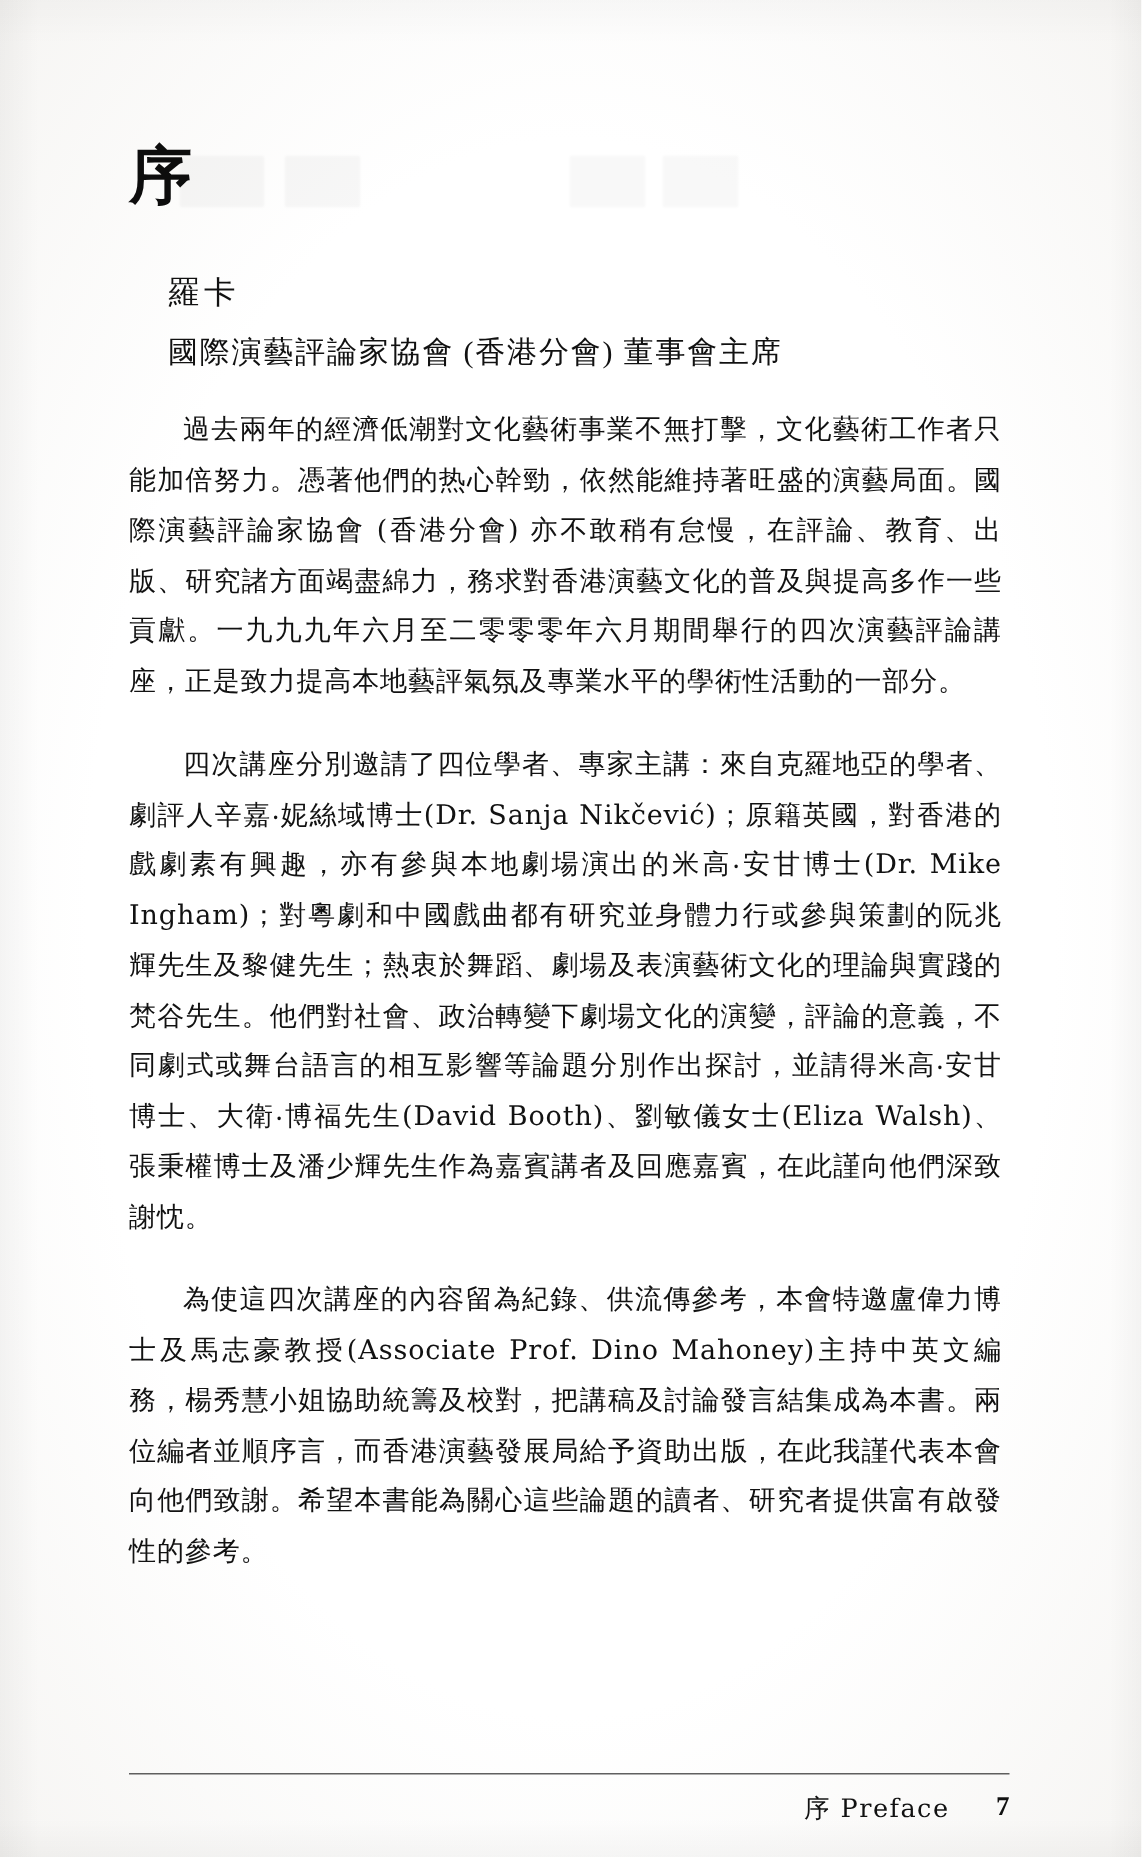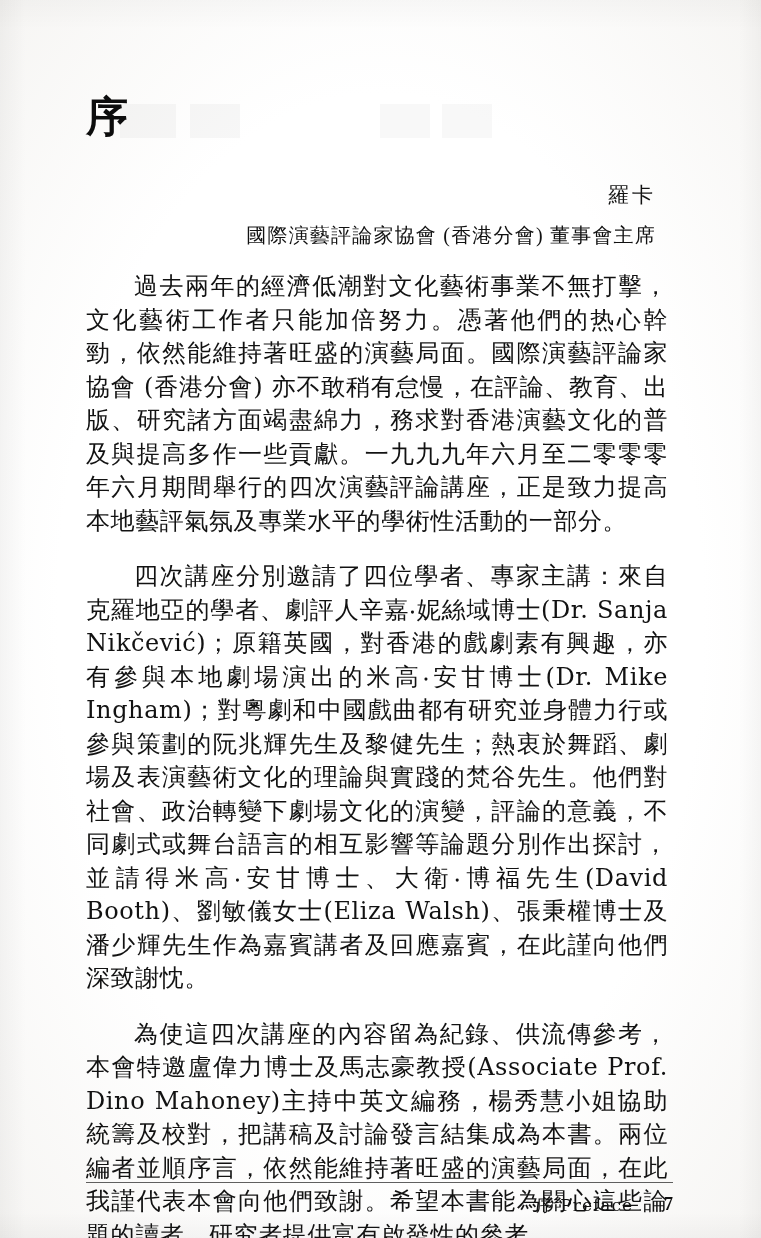--- a/index.html
+++ b/index.html
@@ -62,23 +62,23 @@
     height: 34px;
     opacity: 0.055;
     background:
       linear-gradient(90deg, #777 0 56px, transparent 56px 70px, #777 70px 120px,
                       transparent 120px 260px, #888 260px 310px, transparent 310px 322px,
                       #888 322px 372px, transparent 372px 430px);
     filter: blur(0.6px);
   }
   .byline {
     position: absolute;
-    right: 16px;
+    right: 0;
     top: 180px;
-    text-align: right;
+    text-align: left;
     width: 560px;
   }
   .byline .author {
     font-size: 21px;
     letter-spacing: 3px;
     color: #111;
     line-height: 1.5;
   }
   .byline .affiliation {
     font-size: 20px;
@@ -88,21 +88,21 @@
     line-height: 1.5;
   }
   .body-text {
     position: absolute;
     left: 0;
     top: 270px;
     width: 582px;
   }
   p.para {
     margin: 0 0 22px 0;
-    font-size: 24px;
+    font-size: 18px;
     line-height: 33.5px;
     letter-spacing: 0.6px;
     text-indent: 2em;
     text-align: justify;
     text-justify: inter-character;
     color: #121212;
     font-family: "DejaVu Serif", "Liberation Serif", serif;
   }
   p.para:last-child { margin-bottom: 0; }
   .footer-rule {
@@ -147,21 +147,21 @@
     <div class="chapter-title">序</div>
 
     <div class="byline">
       <div class="author">羅卡</div>
       <div class="affiliation">國際演藝評論家協會 (香港分會) 董事會主席</div>
     </div>
 
     <div class="body-text">
       <p class="para">過去兩年的經濟低潮對文化藝術事業不無打擊，文化藝術工作者只能加倍努力。憑著他們的热心幹勁，依然能維持著旺盛的演藝局面。國際演藝評論家協會 (香港分會) 亦不敢稍有怠慢，在評論、教育、出版、研究諸方面竭盡綿力，務求對香港演藝文化的普及與提高多作一些貢獻。一九九九年六月至二零零零年六月期間舉行的四次演藝評論講座，正是致力提高本地藝評氣氛及專業水平的學術性活動的一部分。</p>
       <p class="para">四次講座分別邀請了四位學者、專家主講：來自克羅地亞的學者、劇評人辛嘉‧妮絲域博士(Dr. Sanja Nikčević)；原籍英國，對香港的戲劇素有興趣，亦有參與本地劇場演出的米高‧安甘博士(Dr. Mike Ingham)；對粵劇和中國戲曲都有研究並身體力行或參與策劃的阮兆輝先生及黎健先生；熱衷於舞蹈、劇場及表演藝術文化的理論與實踐的梵谷先生。他們對社會、政治轉變下劇場文化的演變，評論的意義，不同劇式或舞台語言的相互影響等論題分別作出探討，並請得米高‧安甘博士、大衛‧博福先生(David Booth)、劉敏儀女士(Eliza Walsh)、張秉權博士及潘少輝先生作為嘉賓講者及回應嘉賓，在此謹向他們深致謝忱。</p>
-      <p class="para">為使這四次講座的內容留為紀錄、供流傳參考，本會特邀盧偉力博士及馬志豪教授(Associate Prof. Dino Mahoney)主持中英文編務，楊秀慧小姐協助統籌及校對，把講稿及討論發言結集成為本書。兩位編者並順序言，依然能維持著旺盛的演藝局面，在此我謹代表本會向他們致謝。希望本書能為關心這些論題的讀者、研究者提供富有啟發性的參考。</p>
+      <p class="para">為使這四次講座的內容留為紀錄、供流傳參考，本會特邀盧偉力博士及馬志豪教授(Associate Prof. Dino Mahoney)主持中英文編務，楊秀慧小姐協助統籌及校對，把講稿及討論發言結集成為本書。兩位編者並順序言，而香港演藝發展局給予資助出版，在此我謹代表本會向他們致謝。希望本書能為關心這些論題的讀者、研究者提供富有啟發性的參考。</p>
     </div>
 
   </div>
 
   <div class="footer-rule"></div>
 
   <div class="footer">
     <span class="label">序 Preface</span>
     <span class="pageno">7</span>
   </div>

